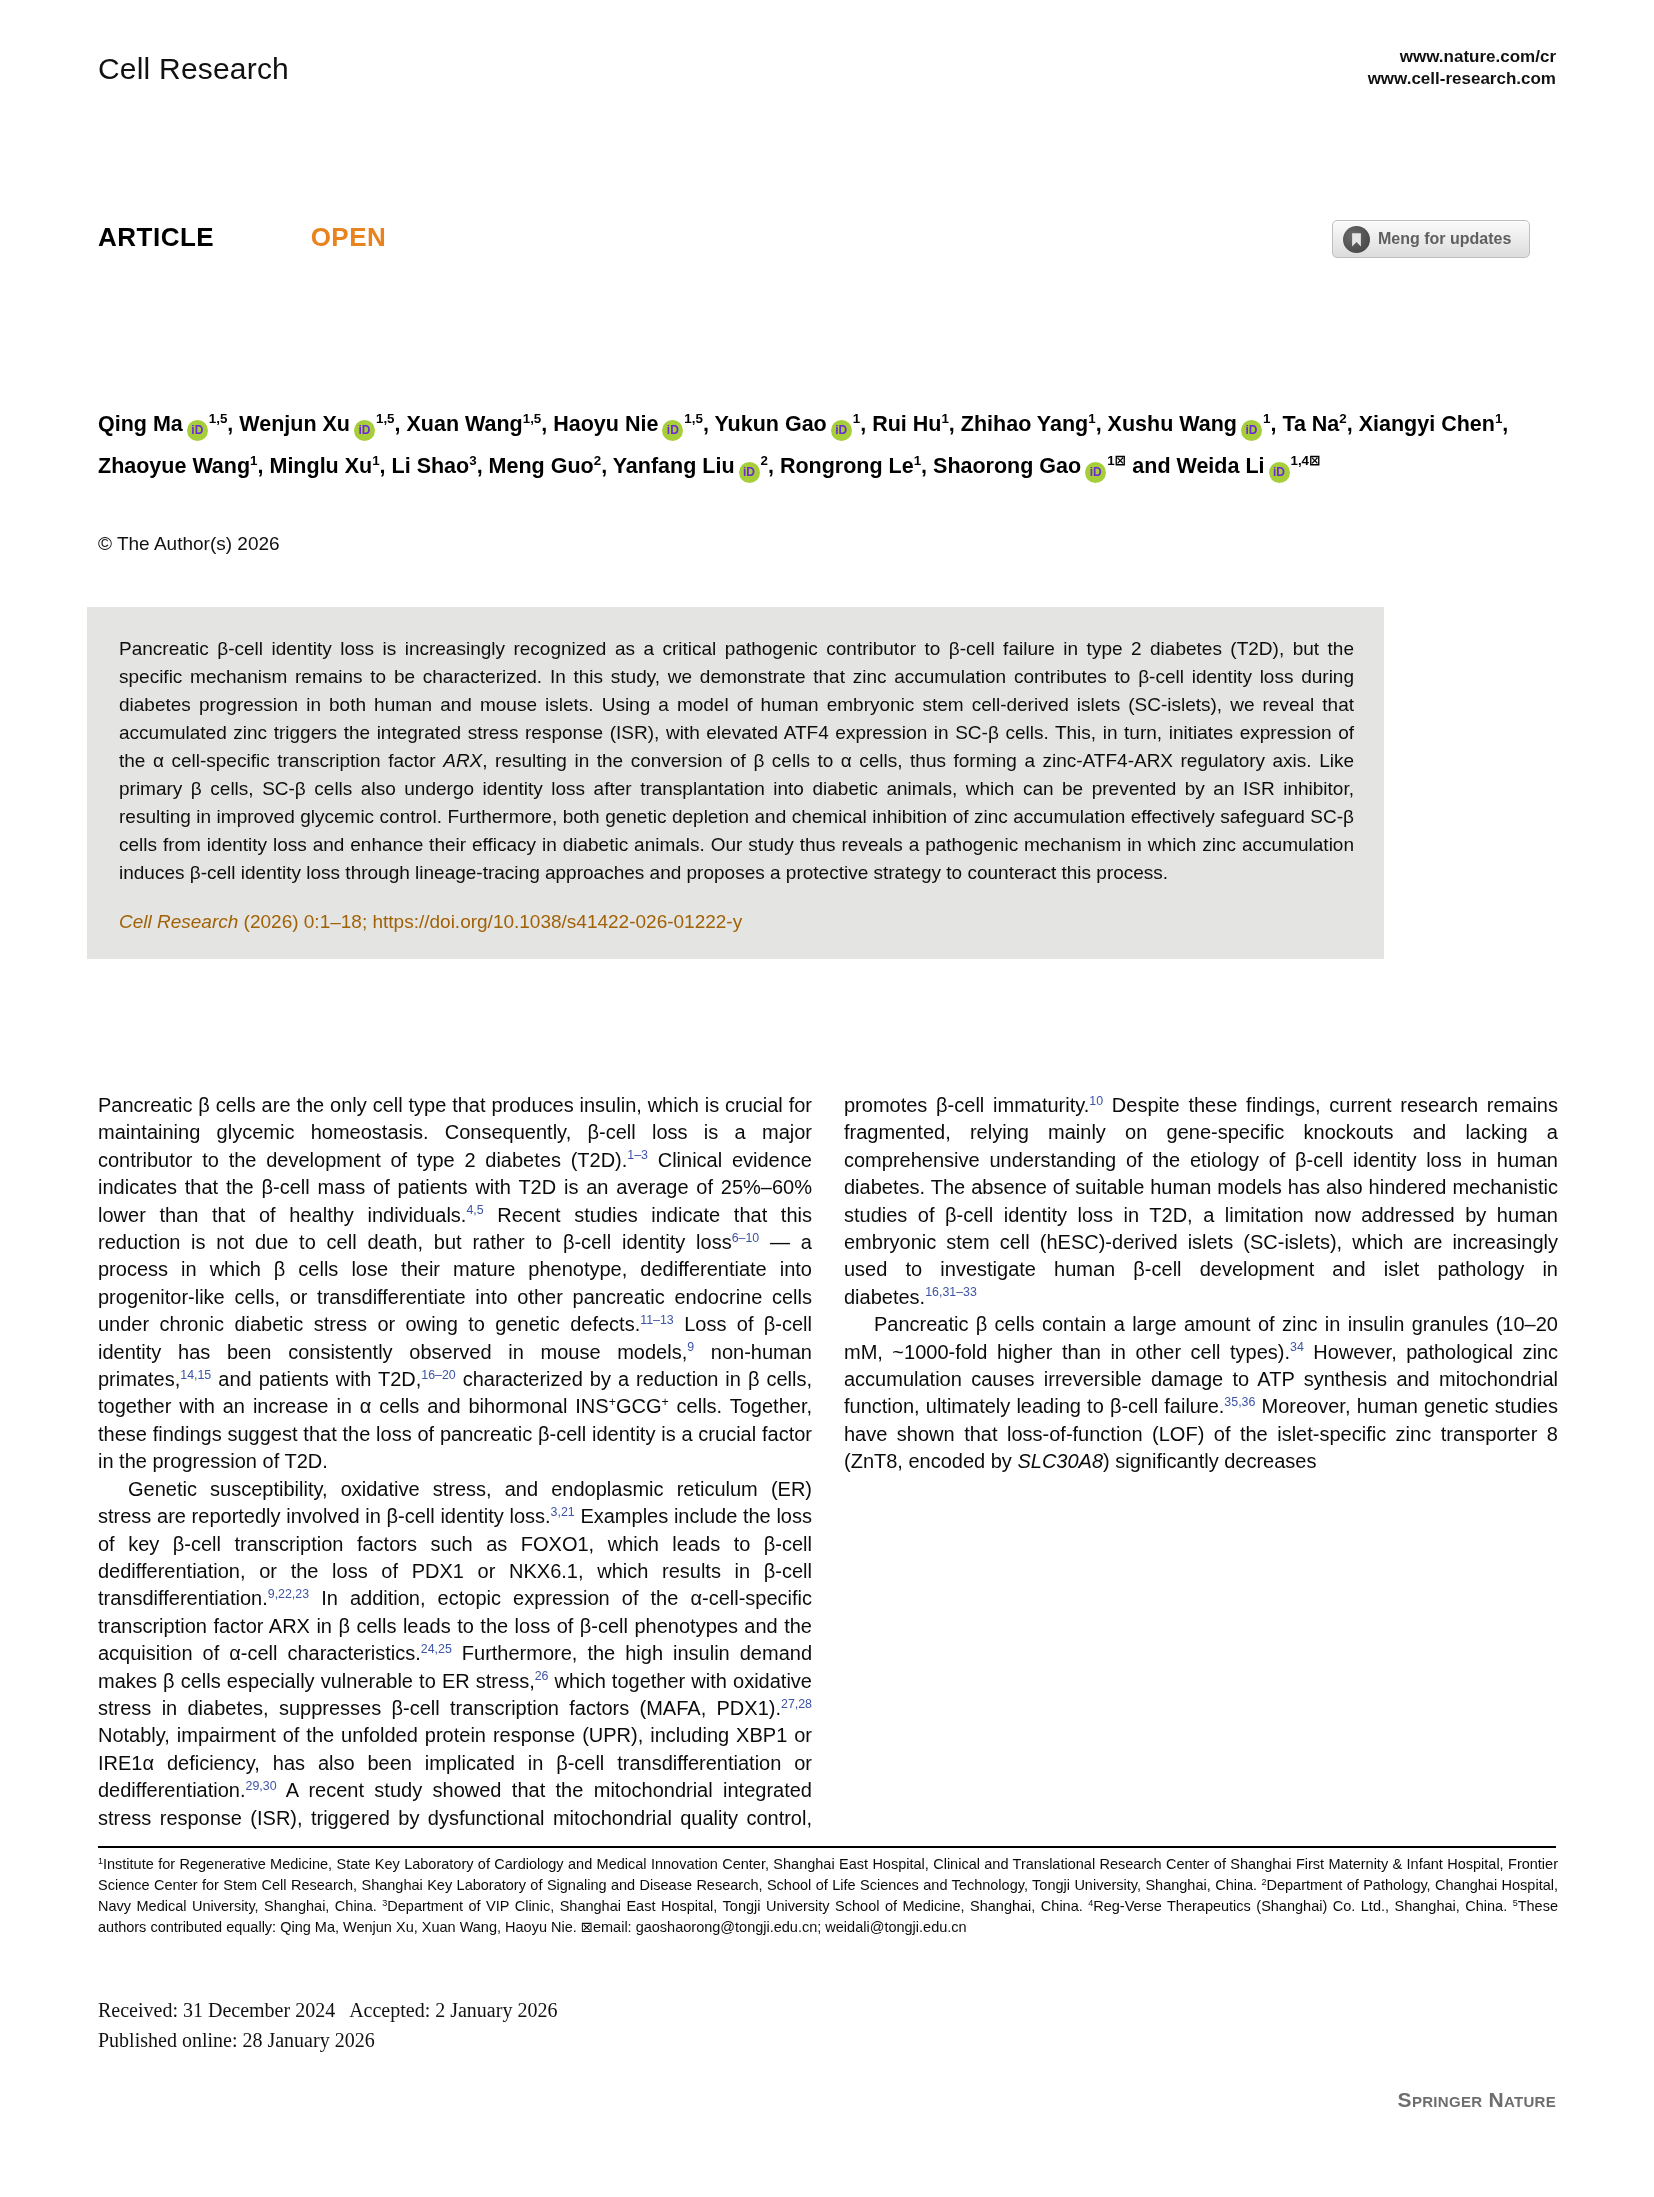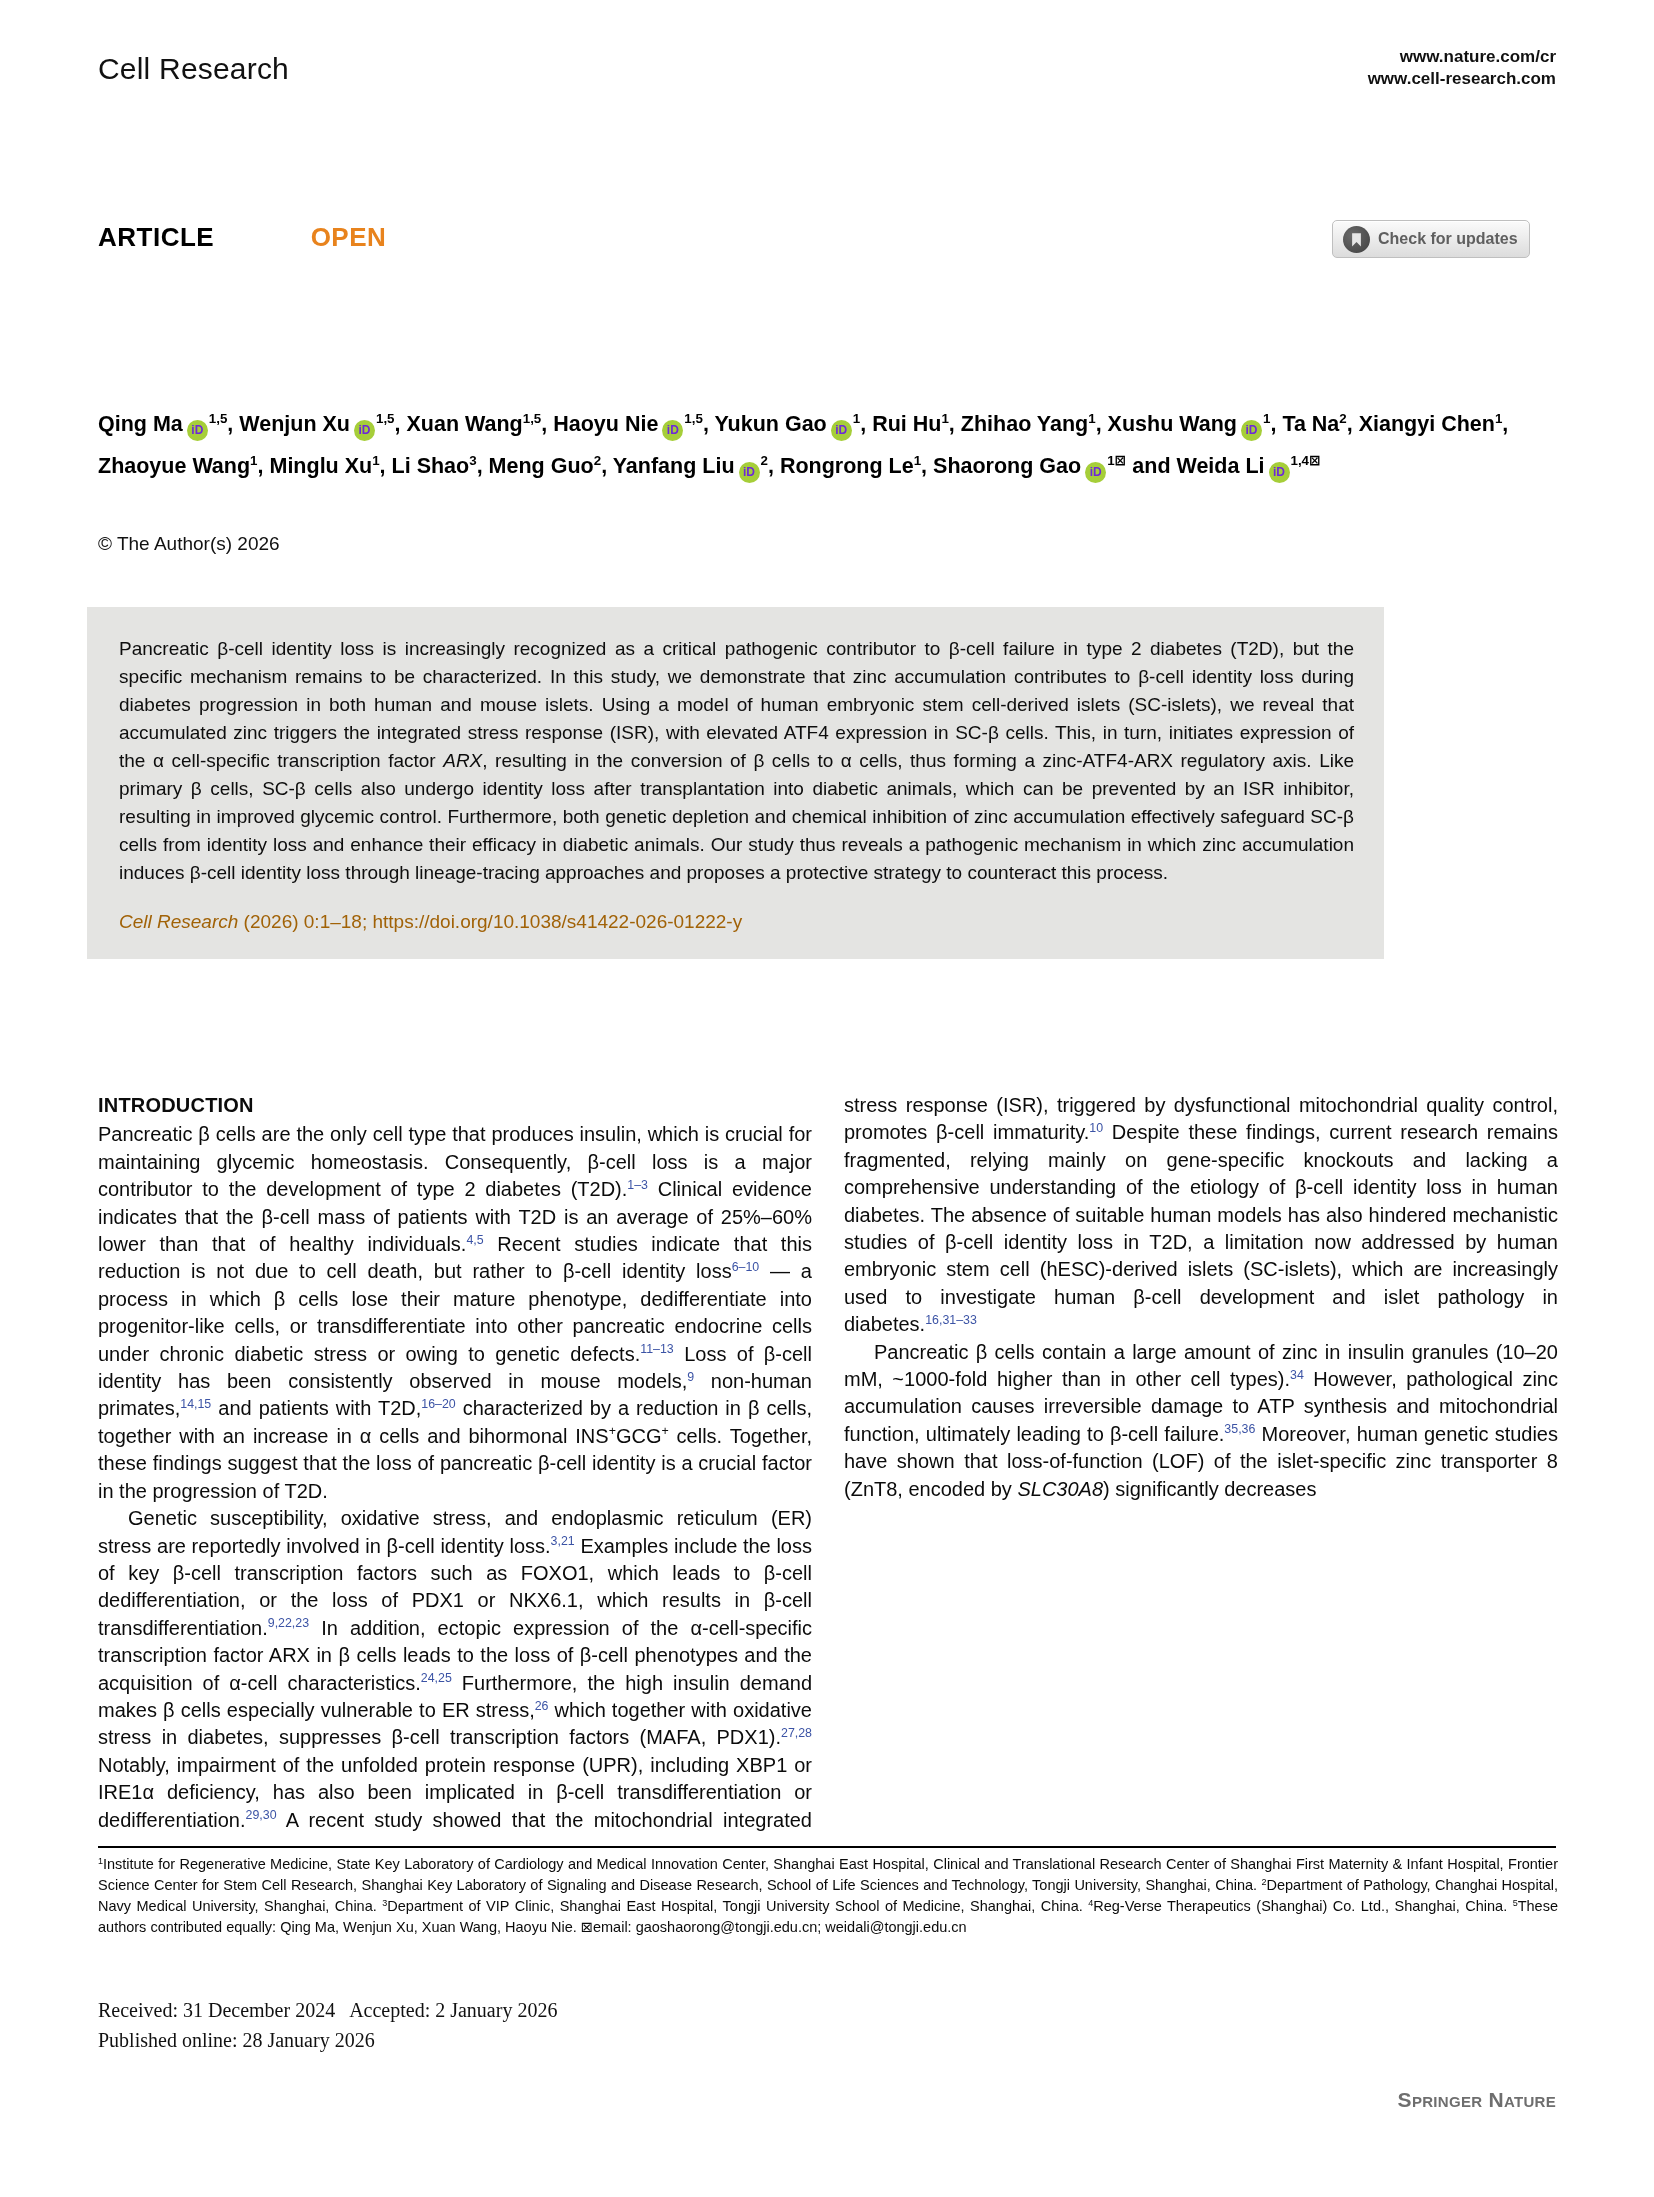--- a/index.html
+++ b/index.html
@@ -114,36 +114,35 @@
 
   <div class="article-row">
     <span class="article-type">ARTICLE</span>
     <span class="open-label">OPEN</span>
     <div class="check-badge">
       <span class="cm-circle">
         <svg width="15" height="15" viewBox="0 0 24 24">
             <path d="M5 2h14v21l-7-7-7 7z" fill="#e6e6e6"></path>
           </svg>
       </span>
-      <span class="label">Check for updates</span>
+      <span class="label">Meng for updates</span>
     </div>
   </div>
 
 
   <div class="author-line"><span>Qing Ma</span><span class="orcid">iD</span><sup class="asup">1,5</sup>, <span>Wenjun Xu</span><span class="orcid">iD</span><sup class="asup">1,5</sup>, <span>Xuan Wang</span><sup class="asup">1,5</sup>, <span>Haoyu Nie</span><span class="orcid">iD</span><sup class="asup">1,5</sup>, <span>Yukun Gao</span><span class="orcid">iD</span><sup class="asup">1</sup>, <span>Rui Hu</span><sup class="asup">1</sup>, <span>Zhihao Yang</span><sup class="asup">1</sup>, <span>Xushu Wang</span><span class="orcid">iD</span><sup class="asup">1</sup>, <span>Ta Na</span><sup class="asup">2</sup>, <span>Xiangyi Chen</span><sup class="asup">1</sup>, <span>Zhaoyue Wang</span><sup class="asup">1</sup>, <span>Minglu Xu</span><sup class="asup">1</sup>, <span>Li Shao</span><sup class="asup">3</sup>, <span>Meng Guo</span><sup class="asup">2</sup>, <span>Yanfang Liu</span><span class="orcid">iD</span><sup class="asup">2</sup>, <span>Rongrong Le</span><sup class="asup">1</sup>, <span>Shaorong Gao</span><span class="orcid">iD</span><sup class="asup">1<span class="mailg">⊠</span></sup> and <span>Weida Li</span><span class="orcid">iD</span><sup class="asup">1,4<span class="mailg">⊠</span></sup></div>
 
   <div class="copyright">© The Author(s) 2026</div>
 
   <div class="abstract-box">
     <p class="abstract-text">Pancreatic β-cell identity loss is increasingly recognized as a critical pathogenic contributor to β-cell failure in type 2 diabetes (T2D), but the specific mechanism remains to be characterized. In this study, we demonstrate that zinc accumulation contributes to β-cell identity loss during diabetes progression in both human and mouse islets. Using a model of human embryonic stem cell-derived islets (SC-islets), we reveal that accumulated zinc triggers the integrated stress response (ISR), with elevated ATF4 expression in SC-β cells. This, in turn, initiates expression of the α cell-specific transcription factor <em>ARX</em>, resulting in the conversion of β cells to α cells, thus forming a zinc-ATF4-ARX regulatory axis. Like primary β cells, SC-β cells also undergo identity loss after transplantation into diabetic animals, which can be prevented by an ISR inhibitor, resulting in improved glycemic control. Furthermore, both genetic depletion and chemical inhibition of zinc accumulation effectively safeguard SC-β cells from identity loss and enhance their efficacy in diabetic animals. Our study thus reveals a pathogenic mechanism in which zinc accumulation induces β-cell identity loss through lineage-tracing approaches and proposes a protective strategy to counteract this process.</p>
     <p class="citation-line"><em>Cell Research</em><span> (2026) 0:1–18; https://doi.org/10.1038/s41422-026-01222-y</span></p>
   </div>
 
   <div class="intro">
-    <h2>INTRODUCTION</h2>
     <p>Pancreatic β cells are the only cell type that produces insulin, which is crucial for maintaining glycemic homeostasis. Consequently, β-cell loss is a major contributor to the development of type 2 diabetes (T2D).<sup class="ref">1–3</sup> Clinical evidence indicates that the β-cell mass of patients with T2D is an average of 25%–60% lower than that of healthy individuals.<sup class="ref">4,5</sup> Recent studies indicate that this reduction is not due to cell death, but rather to β-cell identity loss<sup class="ref">6–10</sup> — a process in which β cells lose their mature phenotype, dedifferentiate into progenitor-like cells, or transdifferentiate into other pancreatic endocrine cells under chronic diabetic stress or owing to genetic defects.<sup class="ref">11–13</sup> Loss of β-cell identity has been consistently observed in mouse models,<sup class="ref">9</sup> non-human primates,<sup class="ref">14,15</sup> and patients with T2D,<sup class="ref">16–20</sup> characterized by a reduction in β cells, together with an increase in α cells and bihormonal INS<sup class="supk">+</sup>GCG<sup class="supk">+</sup> cells. Together, these findings suggest that the loss of pancreatic β-cell identity is a crucial factor in the progression of T2D.</p>
     <p class="indent">Genetic susceptibility, oxidative stress, and endoplasmic reticulum (ER) stress are reportedly involved in β-cell identity loss.<sup class="ref">3,21</sup> Examples include the loss of key β-cell transcription factors such as FOXO1, which leads to β-cell dedifferentiation, or the loss of PDX1 or NKX6.1, which results in β-cell transdifferentiation.<sup class="ref">9,22,23</sup> In addition, ectopic expression of the α-cell-specific transcription factor ARX in β cells leads to the loss of β-cell phenotypes and the acquisition of α-cell characteristics.<sup class="ref">24,25</sup> Furthermore, the high insulin demand makes β cells especially vulnerable to ER stress,<sup class="ref">26</sup> which together with oxidative stress in diabetes, suppresses β-cell transcription factors (MAFA, PDX1).<sup class="ref">27,28</sup> Notably, impairment of the unfolded protein response (UPR), including XBP1 or IRE1α deficiency, has also been implicated in β-cell transdifferentiation or dedifferentiation.<sup class="ref">29,30</sup> A recent study showed that the mitochondrial integrated stress response (ISR), triggered by dysfunctional mitochondrial quality control, promotes β-cell immaturity.<sup class="ref">10</sup> Despite these findings, current research remains fragmented, relying mainly on gene-specific knockouts and lacking a comprehensive understanding of the etiology of β-cell identity loss in human diabetes. The absence of suitable human models has also hindered mechanistic studies of β-cell identity loss in T2D, a limitation now addressed by human embryonic stem cell (hESC)-derived islets (SC-islets), which are increasingly used to investigate human β-cell development and islet pathology in diabetes.<sup class="ref">16,31–33</sup></p>
     <p class="indent">Pancreatic β cells contain a large amount of zinc in insulin granules (10–20 mM, ~1000-fold higher than in other cell types).<sup class="ref">34</sup> However, pathological zinc accumulation causes irreversible damage to ATP synthesis and mitochondrial function, ultimately leading to β-cell failure.<sup class="ref">35,36</sup> Moreover, human genetic studies have shown that loss-of-function (LOF) of the islet-specific zinc transporter 8 (ZnT8, encoded by <em>SLC30A8</em>) significantly decreases</p>
   </div>
 
   <div class="foot-rule"></div>
   <div class="footnotes"><sup class="supk">1</sup>Institute for Regenerative Medicine, State Key Laboratory of Cardiology and Medical Innovation Center, Shanghai East Hospital, Clinical and Translational Research Center of Shanghai First Maternity &amp; Infant Hospital, Frontier Science Center for Stem Cell Research, Shanghai Key Laboratory of Signaling and Disease Research, School of Life Sciences and Technology, Tongji University, Shanghai, China. <sup class="supk">2</sup>Department of Pathology, Changhai Hospital, Navy Medical University, Shanghai, China. <sup class="supk">3</sup>Department of VIP Clinic, Shanghai East Hospital, Tongji University School of Medicine, Shanghai, China. <sup class="supk">4</sup>Reg-Verse Therapeutics (Shanghai) Co. Ltd., Shanghai, China. <sup class="supk">5</sup>These authors contributed equally: Qing Ma, Wenjun Xu, Xuan Wang, Haoyu Nie. <span class="glyph">⊠</span>email: gaoshaorong@tongji.edu.cn; weidali@tongji.edu.cn</div>
 
   <div class="dates">
     <div><span>Received: 31 December 2024</span><span class="gap"></span><span>Accepted: 2 January 2026</span></div>

